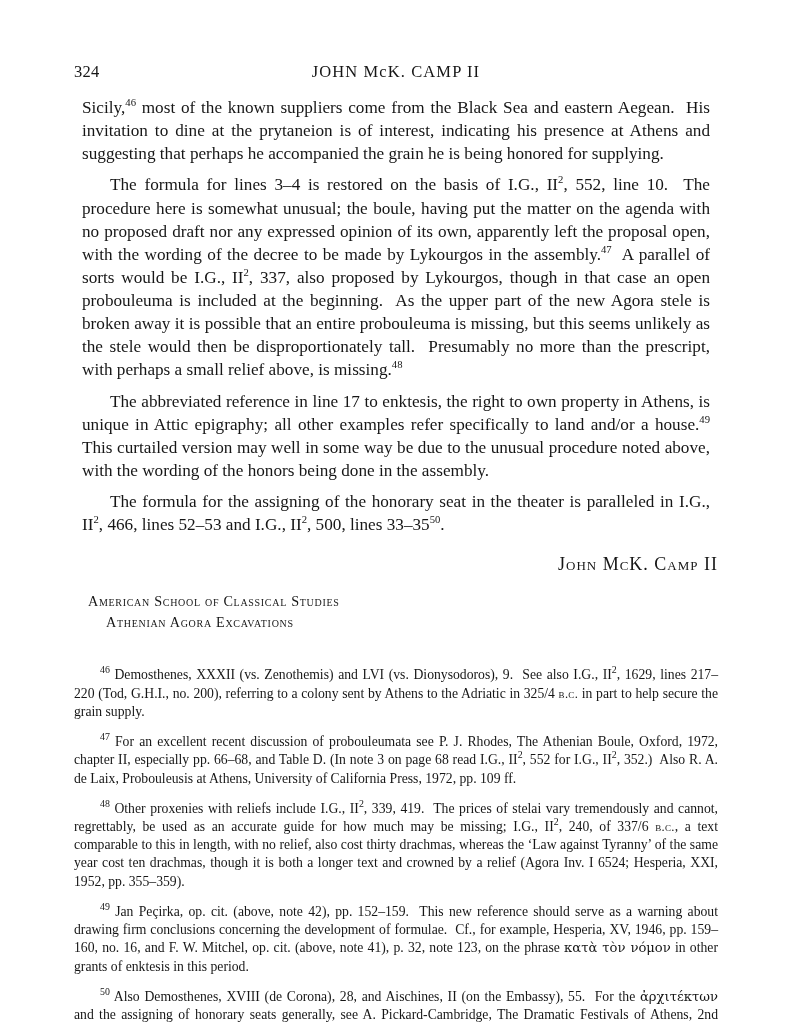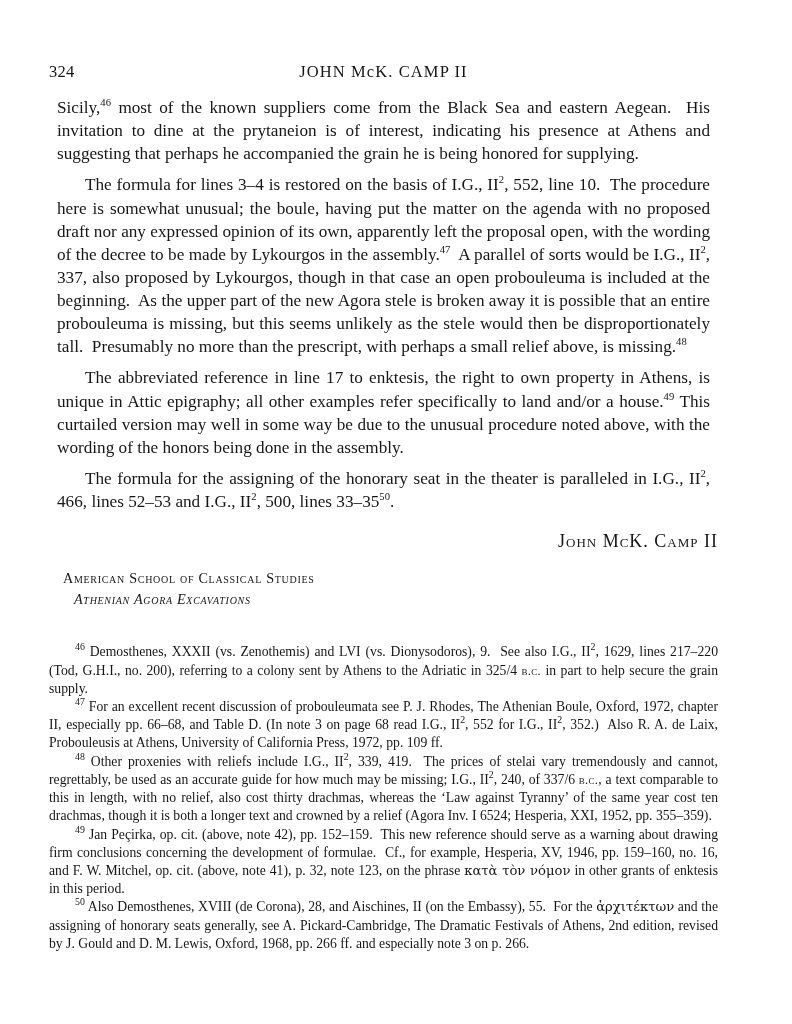--- a/index.html
+++ b/index.html
@@ -12,21 +12,21 @@
     height: 1024px;
     font-family: "Liberation Serif", serif;
     color: #161616;
     position: relative;
     overflow: hidden;
   }
   .page {
     width: 792px;
     height: 1024px;
     box-sizing: border-box;
-    padding: 62px 74px 20px 49px;
+    padding: 62px 74px 20px 74px;
     position: relative;
   }
   .runhead {
     position: relative;
     height: 26px;
     margin-bottom: 6px;
   }
   .folio {
     position: absolute;
     left: 0;
@@ -65,32 +65,31 @@
   }
   .affiliation {
     margin-top: 16px;
     margin-left: 14px;
     font-size: 14.2px;
     letter-spacing: 0.7px;
     font-variant: small-caps;
     line-height: 1.45;
   }
   .affiliation .aff2 {
-    margin-left: 11px;
+    margin-left: 18px;
     display: block;
-    font-style: italic;
   }
   .notes {
     margin-top: 34px;
     font-size: 13.7px;
     line-height: 1.33;
     text-align: justify;
   }
   .notes p {
-    margin: 0 0 0 0;
+    margin: 12px 0 0 0;
     text-indent: 26px;
   }
   .notes sup {
     font-size: 0.72em;
   }
   .gk {
     font-family: "DejaVu Serif", serif;
     font-size: 0.96em;
   }
   .sc {

